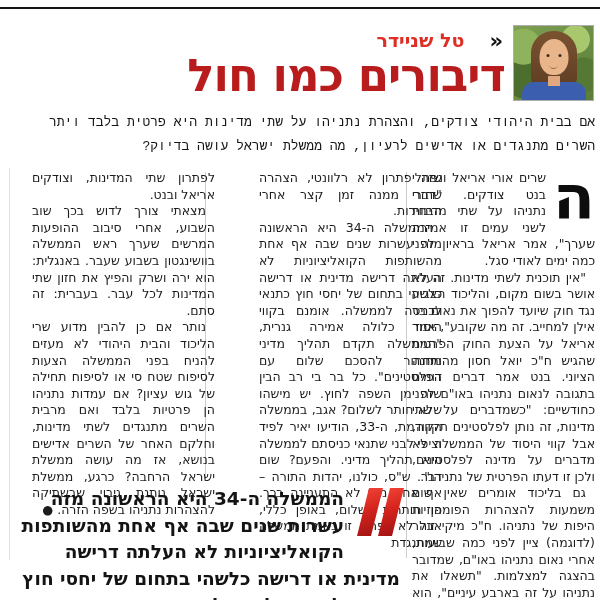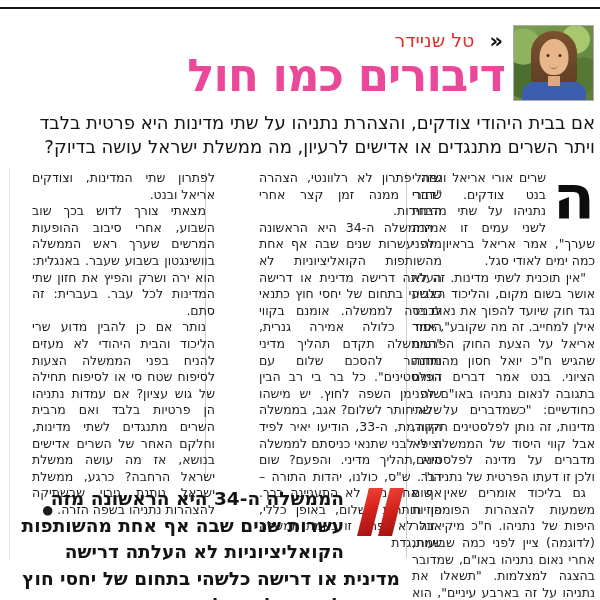--- a/index.html
+++ b/index.html
@@ -32,29 +32,29 @@
   .photo .eye.l { left:7px; } .photo .eye.r { right:7px; }
   .photo .smile { position:absolute; left:50%; transform:translateX(-50%); bottom:6px;
     width:9px; height:5px; border-bottom:1.5px solid #9c6b4a; border-radius:0 0 8px 8px; }
   .photo .neck { position:absolute; left:50%; transform:translateX(-50%); bottom:14px;
     width:12px; height:10px; background:#e0a87f; }
   .photo .shirt { position:absolute; left:50%; transform:translateX(-50%); bottom:-2px;
     width:64px; height:20px; background:#3b5fae; border-radius:12px 12px 0 0; }
 
   .byline { position:absolute; top:29px; right:97px; direction:rtl; text-align:right; white-space:nowrap; }
   .byline .marker { color:#111; font-size:21px; font-weight:bold; vertical-align:-1px; }
-  .byline .name { color:#dd2f26; font-size:19px; font-weight:normal; margin-right:10px; }
+  .byline .name { color:#dd2f26; font-size:19px; font-weight:bold; margin-right:20px; }
 
   .headline {
     position:absolute; top:51px; right:95px; direction:rtl; text-align:right;
-    font-size:45px; font-weight:bold; color:#ec4899; letter-spacing:-1px; line-height:50px; white-space:nowrap;
+    font-size:45px; font-weight:bold; color:#b91c1c; letter-spacing:-1px; line-height:50px; white-space:nowrap;
   }
   .subhead {
     position:absolute; top:111px; right:5px; left:6px; direction:rtl; text-align:right;
-    font-size:18px; line-height:23.5px; color:#141414;
+    font-size:13px; line-height:23.5px; color:#141414;font-family:Liberation Mono, monospace;
   }
 
   
   .col { position:absolute; top:170px; width:183px; direction:rtl;
     font-size:12.5px; line-height:16.6px; text-align:justify; color:#1c1c1c; }
   .col-right  { right:5px; }
   .col-middle { left:232px;margin-left:27px; }
   .col-left   { left:32px; }
   .col p.indent { text-indent:9px; }
   .dropcap {

